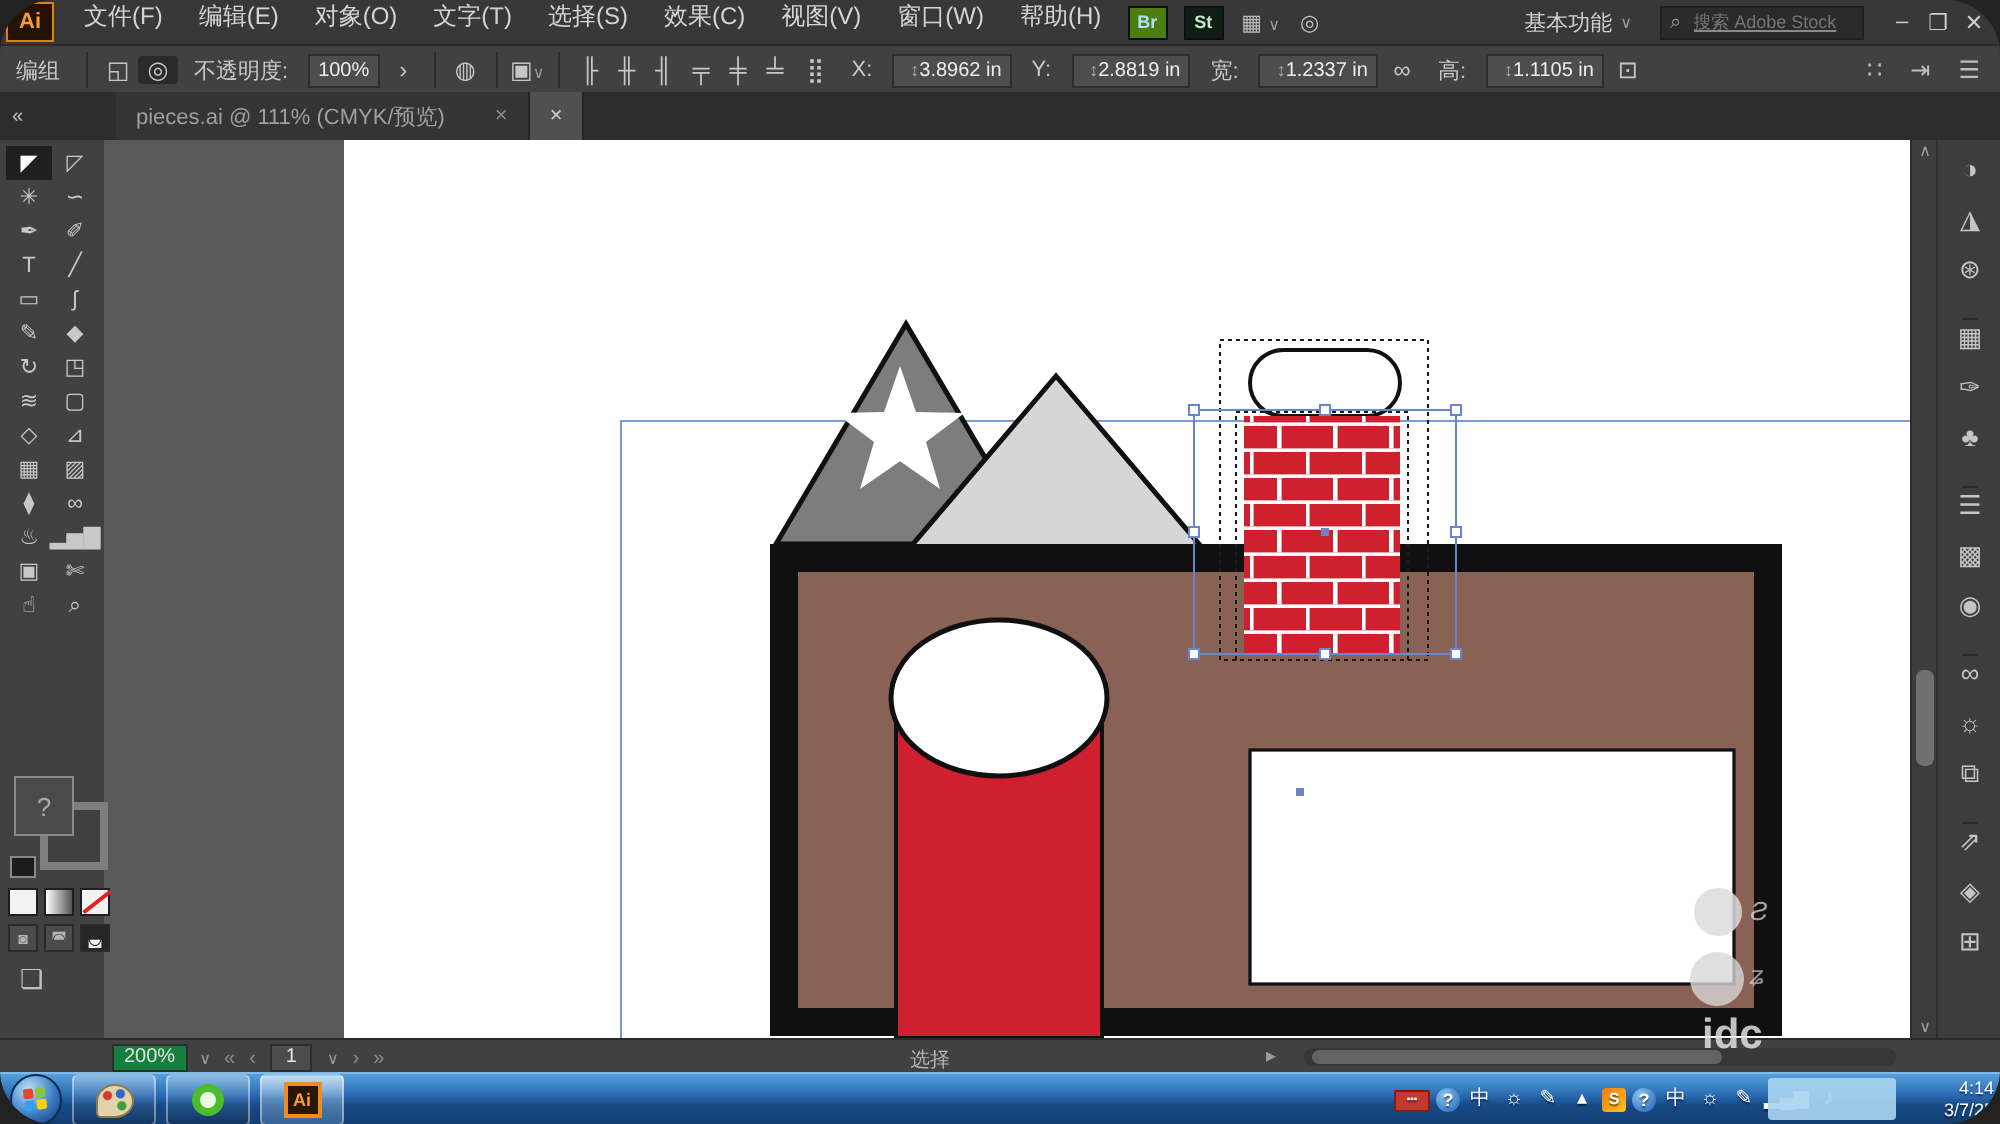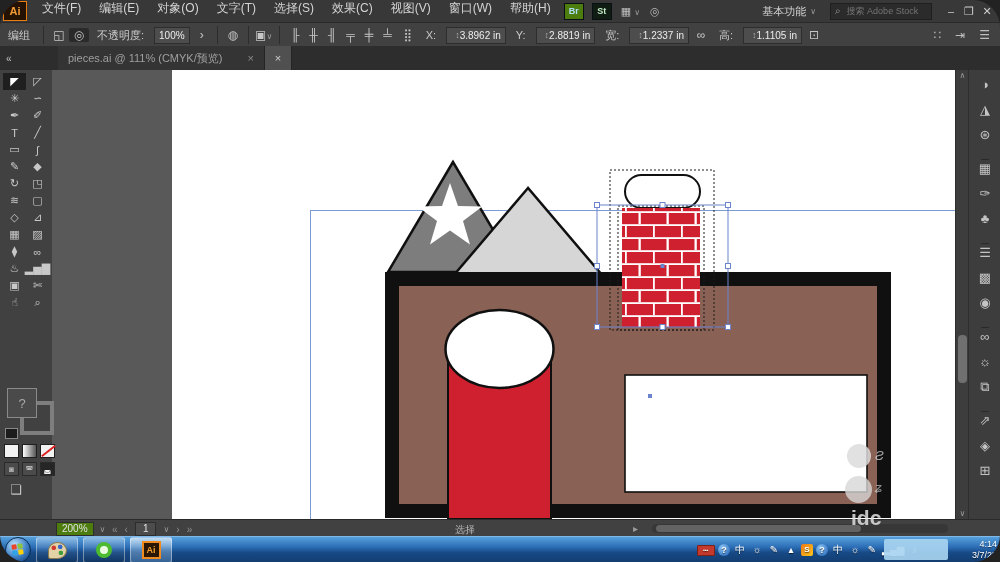--- a/index.html
+++ b/index.html
@@ -15,21 +15,21 @@
   .menu-items span{padding:0 9px;cursor:default;}
   .mini-app{width:18px;height:15px;margin:0 4px;background:#4d7c0f;border:1px solid #0a0f14;
             color:#aee0f8;font-size:9px;font-weight:bold;display:flex;align-items:center;justify-content:center;}
   .mini-app.st{background:#101d12;color:#bfe8c4;}
   .bar-icon{color:#bdbdbd;font-size:11px;padding:0 5px;}
   .chev{font-size:8px;color:#9a9a9a;}
   .workspace{margin-left:auto;display:flex;align-items:center;gap:4px;font-size:11px;color:#cfcfcf;}
   .searchbox{width:92px;height:15px;margin:0 10px 0 14px;background:#2b2b2b;border:1px solid #1f1f1f;
              display:flex;align-items:center;padding:0 4px;gap:4px;}
   .searchbox input{flex:1;background:transparent;border:none;outline:none;color:#8a8a8a;font-size:9px;width:60px;
-                   font-family:"Liberation Sans","DejaVu Sans",sans-serif;}
+                   font-family:"Liberation Sans","DejaVu Sans",sans-serif;text-decoration:underline;}
   .mag{color:#9a9a9a;font-size:10px;}
   .winctl{display:flex;align-items:center;margin-right:4px;}
   .winctl span{width:18px;text-align:center;color:#cccccc;font-size:11px;cursor:default;}
   
   .controlbar{position:absolute;top:22px;left:0;width:1000px;height:24px;background:#414141;
               border-top:1px solid #2a2a2a;border-bottom:1px solid #2a2a2a;
               display:flex;align-items:center;color:#c9c9c9;font-size:11px;z-index:10;}
   .cb-label{padding:0 8px;}
   .cicon{min-width:20px;text-align:center;color:#c6c6c6;font-size:12px;}
   .cicon.active{background:#2a2a2a;border-radius:2px;}
@@ -85,21 +85,21 @@
   .vs-thumb{position:absolute;top:265px;left:2px;width:9px;height:48px;background:#707070;border-radius:4px;}
   .panelcol{position:absolute;top:70px;left:968px;width:32px;height:449px;background:#3d3d3d;
             border-left:1px solid #2e2e2e;display:flex;flex-direction:column;align-items:center;
             padding-top:6px;gap:8px;z-index:9;}
   .picon{width:24px;height:17px;color:#c4c4c4;font-size:13px;text-align:center;line-height:17px;}
   .picon.group-start{margin-top:9px;box-shadow:0 -9px 0 -8px #2a2a2a;}
   
   .statusbar{position:absolute;top:519px;left:0;width:1000px;height:17px;background:#414141;
              border-top:1px solid #2a2a2a;color:#bdbdbd;font-size:10px;z-index:10;}
   .sb-zoom{position:absolute;left:56px;top:2px;display:flex;align-items:center;gap:6px;}
-  .sb-zoom .zbox{background:#4d7c0f;border:1px solid #2d2d2d;padding:0 5px;height:12px;line-height:12px;color:#e2e2e2;}
+  .sb-zoom .zbox{background:#15803d;border:1px solid #2d2d2d;padding:0 5px;height:12px;line-height:12px;color:#e2e2e2;}
   .sb-nav{position:absolute;left:112px;top:2px;display:flex;align-items:center;gap:7px;color:#8f8f8f;}
   .sb-nav .abox{background:#4c4c4c;border:1px solid #2d2d2d;padding:0 7px;height:12px;line-height:12px;color:#e2e2e2;}
   .sb-mode{position:absolute;left:455px;top:3px;color:#b5b5b5;}
   .sb-arrow{position:absolute;left:633px;top:3px;color:#9a9a9a;}
   .hscroll{position:absolute;left:652px;top:4px;width:296px;height:9px;background:#373737;border-radius:5px;}
   .hs-thumb{position:absolute;left:4px;top:1px;width:205px;height:7px;background:#636363;border-radius:4px;}
   
   .taskbar{position:absolute;top:536px;left:0;width:1000px;height:26px;z-index:20;
            background:linear-gradient(#56a0dc,#2b6cb4 40%,#174a86 60%,#123c6f);
            border-top:1px solid #7fb9e9;display:flex;align-items:center;}

